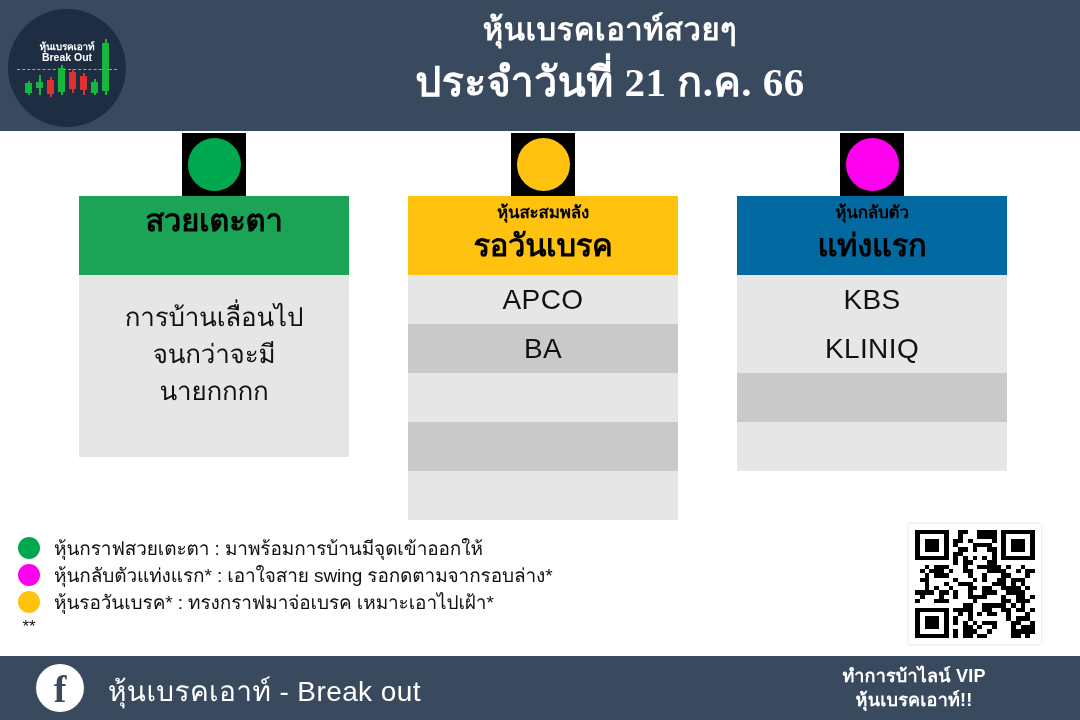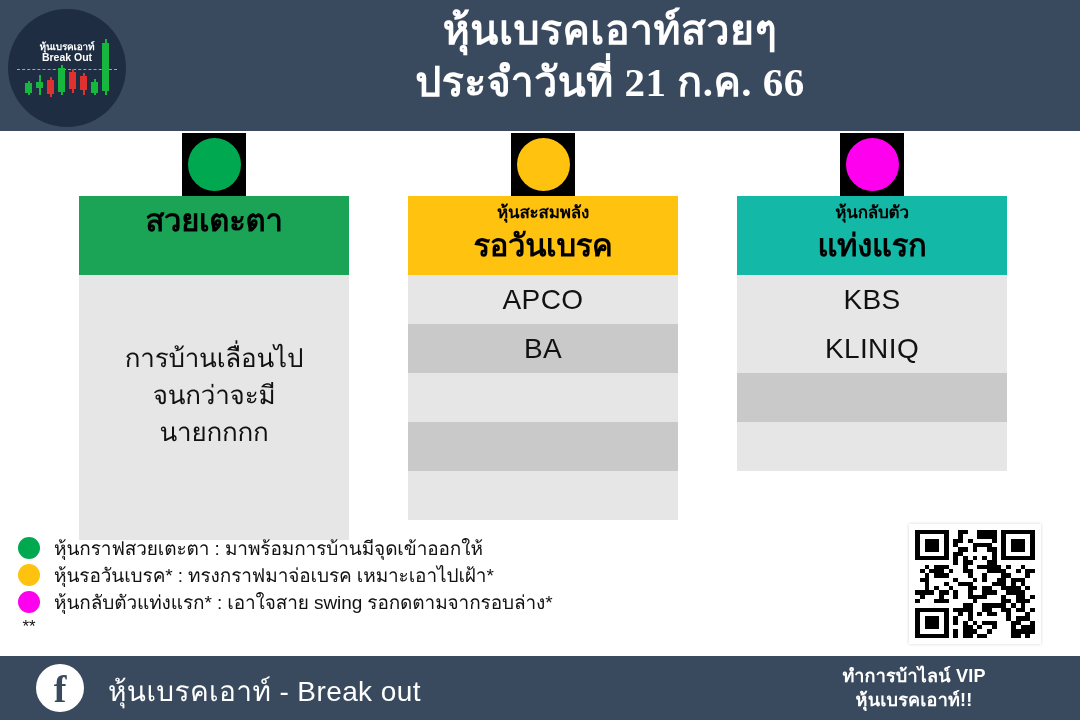--- a/index.html
+++ b/index.html
@@ -60,21 +60,21 @@
     width: 7px;
   }
 
   .title-block {
     position: absolute; left: 140px; top: 4px;
     width: 940px; text-align: center;
     color: #ffffff;
     font-family: "Liberation Serif", "DejaVu Serif", serif;
     font-weight: bold;
   }
-  .title-l1 { font-size: 41px; line-height: 52px; letter-spacing: 0.5px; }
+  .title-l1 { font-size: 31px; line-height: 52px; letter-spacing: 0.5px; }
   .title-l2 { font-size: 41px; line-height: 52px; letter-spacing: 0.5px; }
 
   
   .col { position: absolute; top: 196px; width: 270px; }
   .col-1 { left: 79px; }
   .col-2 { left: 408px; }
   .col-3 { left: 737px; }
 
   .dot-badge {
     position: absolute; top: -63px; left: 50%;
@@ -108,21 +108,21 @@
     height: 49px;
     display: flex; align-items: center; justify-content: center;
     font-size: 28px; color: #111111;
     letter-spacing: 0.4px;
   }
   .row.odd  { background: #e6e6e6; }
   .row.even { background: #c9c9c9; }
 
   .note-body {
     background: #e6e6e6;
-    height: 265px;
+    height: 182px;
     display: flex; flex-direction: column;
     align-items: center; justify-content: center;
     padding-bottom: 24px;
   }
   .note-body .line {
     font-size: 26px; line-height: 37px; color: #111111;
     text-align: center; letter-spacing: -0.2px;
   }
 
   
@@ -279,44 +279,44 @@
       <div class="row odd"></div>
       <div class="row even"></div>
       <div class="row odd"></div>
     </div>
   </div>
 
   <div class="col col-3">
     <div class="dot-badge">
       <div class="dot" style="background:#ff00ee;"></div>
     </div>
-    <div class="col-head" style="background:#14b8a6;">
+    <div class="col-head" style="background:#0369a1;">
       <div class="sub">หุ้นกลับตัว</div>
       <div class="main">แท่งแรก</div>
     </div>
     <div class="col-body">
       <div class="row odd">KBS</div>
       <div class="row odd">KLINIQ</div>
       <div class="row even"></div>
       <div class="row odd"></div>
     </div>
   </div>
 
   <div class="legend">
     <div class="legend-row">
       <span class="legend-dot" style="background:#00a94f;"></span>
       <span class="legend-text">หุ้นกราฟสวยเตะตา : มาพร้อมการบ้านมีจุดเข้าออกให้</span>
     </div>
     <div class="legend-row">
+      <span class="legend-dot" style="background:#ff00ee;"></span>
+      <span class="legend-text">หุ้นกลับตัวแท่งแรก* : เอาใจสาย swing รอกดตามจากรอบล่าง*</span>
+    </div>
+    <div class="legend-row">
       <span class="legend-dot" style="background:#ffc20e;"></span>
       <span class="legend-text">หุ้นรอวันเบรค* : ทรงกราฟมาจ่อเบรค เหมาะเอาไปเฝ้า*</span>
-    </div>
-    <div class="legend-row">
-      <span class="legend-dot" style="background:#ff00ee;"></span>
-      <span class="legend-text">หุ้นกลับตัวแท่งแรก* : เอาใจสาย swing รอกดตามจากรอบล่าง*</span>
     </div>
     <div class="legend-note">
       <span class="stars">**</span>
     </div>
   </div>
 
   <div class="qr-wrap">
     <div class="qr" id="qr-grid">
         <i></i>
         <i></i>

